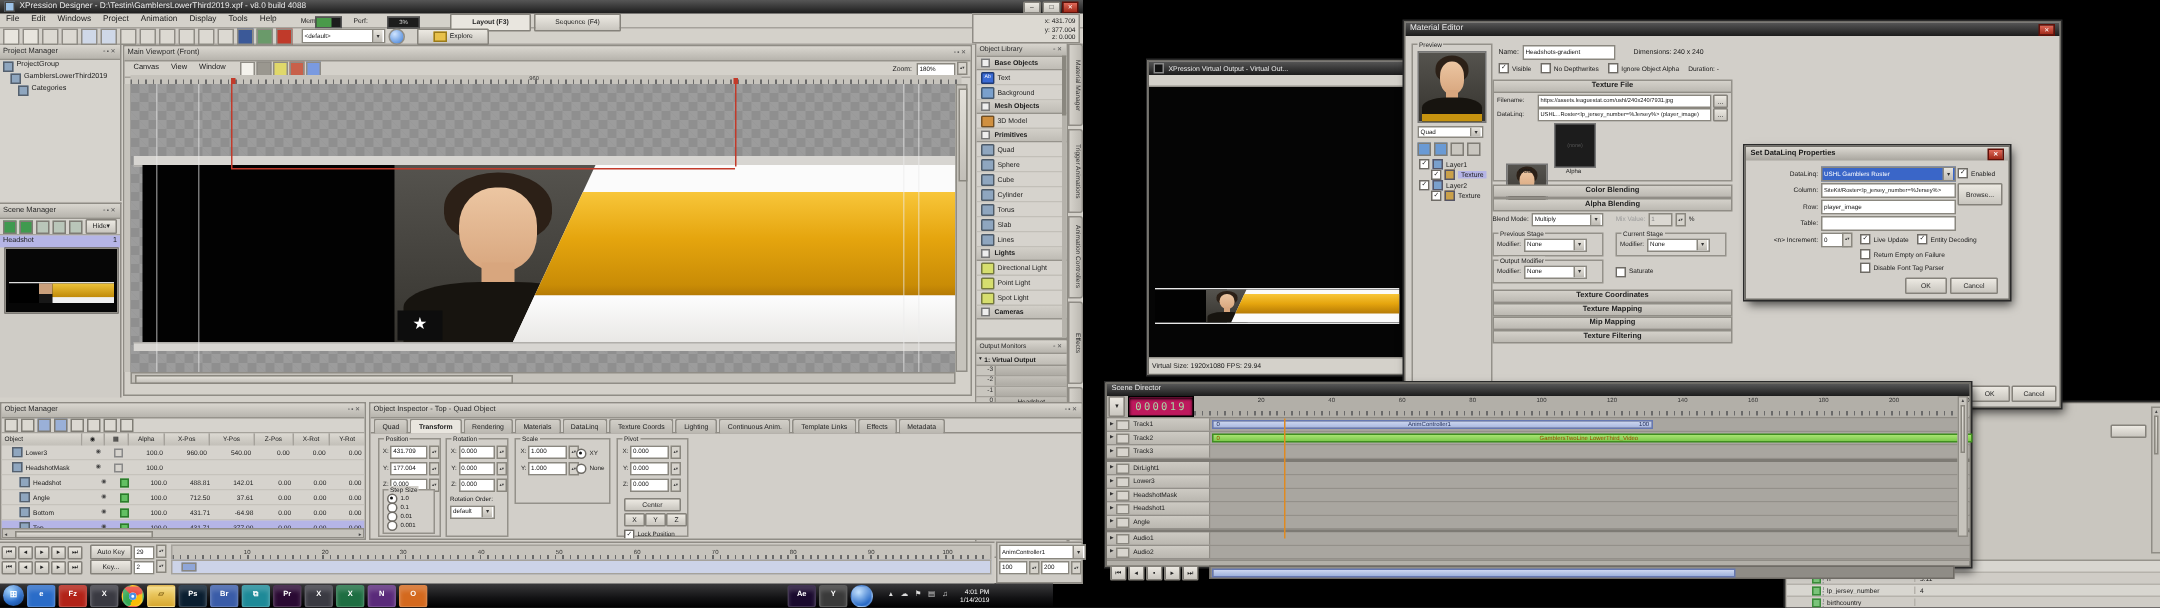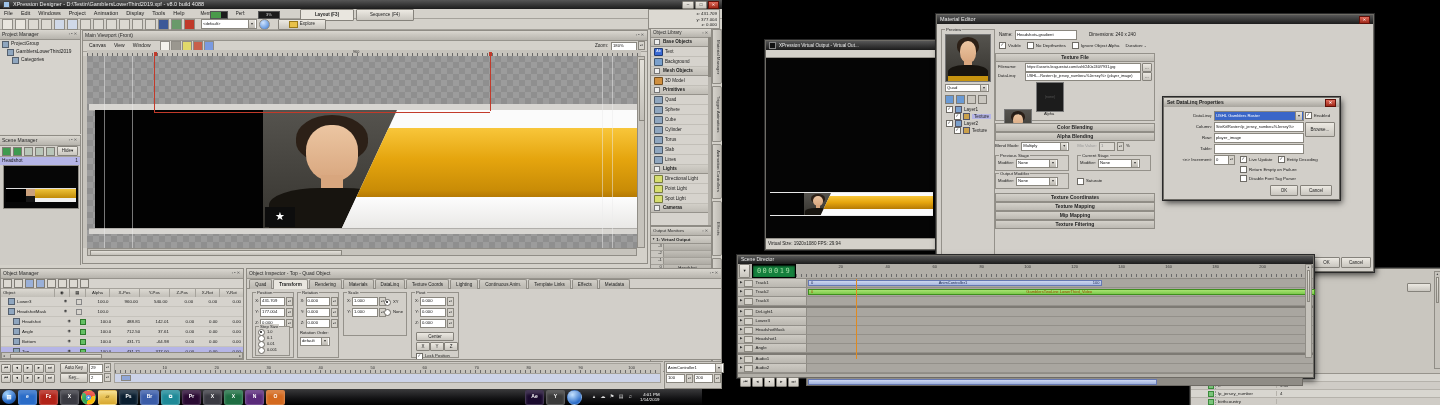--- a/index.html
+++ b/index.html
@@ -118,21 +118,21 @@
   .tb-app.chrome{background:conic-gradient(from -45deg,#ea4335 0 120deg,#fbbc05 0 240deg,#34a853 0 360deg);border-radius:50%;width:13px;height:13px;position:relative}
   .tb-app.chrome::before{content:"";position:absolute;left:4px;top:4px;width:5px;height:5px;border-radius:50%;background:#fff;box-shadow:inset 0 0 0 1.5px #4a90e2}
   .tb-app.explorer{background:linear-gradient(#f4d878,#d8a830);color:#7a5a10}
   .tb-app.globe{border-radius:50%;background:radial-gradient(circle at 35% 30%,#bfe0ff,#2a6cc8 70%);width:13px;height:13px}
   .tray-ico{font-size:5px;color:#ddd;width:8px;text-align:center}
   
   .red-guide{position:absolute;background:#c23a2a}
   .lite-guide{position:absolute;background:rgba(235,235,235,.5)}
   .scroll{background:#c6c3bc;border:1px solid #908d86}
   .thumb{background:linear-gradient(#e4e1da,#c2bfb8);border:1px solid #8a877f}
-  .counter{background:#15803d;border:1px solid #000;box-shadow:inset 0 1px 2px #000;color:#a6dca6;
+  .counter{background:#be185d;border:1px solid #000;box-shadow:inset 0 1px 2px #000;color:#a6dca6;
     font-family:"DejaVu Sans Mono",monospace;font-size:7px;letter-spacing:1.5px;display:flex;align-items:center;justify-content:center}
   .db-row{display:flex;align-items:center;height:7px;font-size:4.4px;border-bottom:1px solid #b5b2ab;background:#d8d6d0}
   .db-row:nth-child(even){background:#cfccc6}
   .db-row .tree{width:24px;border-right:1px dotted #999;display:flex;justify-content:flex-end;align-items:center}
   .db-row .gico{width:4px;height:4px;background:#7ac47a;border:1px solid #3a8a3a;margin-right:1px}
   .db-row .nm{width:58px;padding-left:2px;border-right:1px solid #b5b2ab;overflow:hidden;white-space:nowrap}
   .db-row .vl{padding-left:3px}
 </style>
 </head>
 <body>

